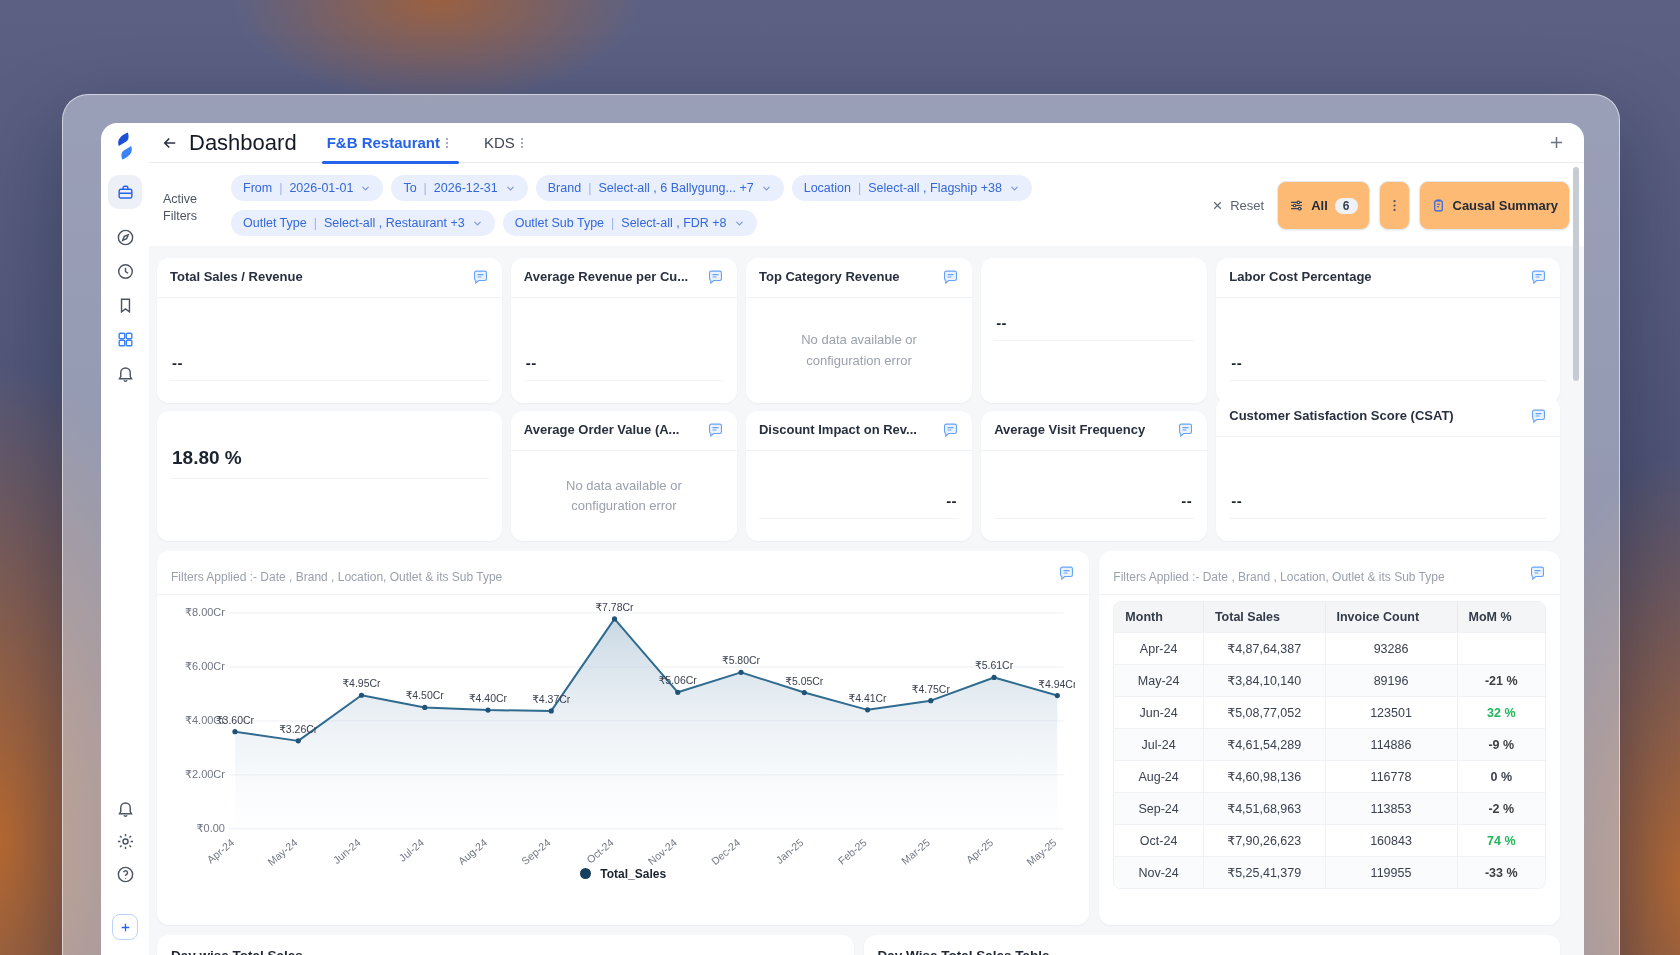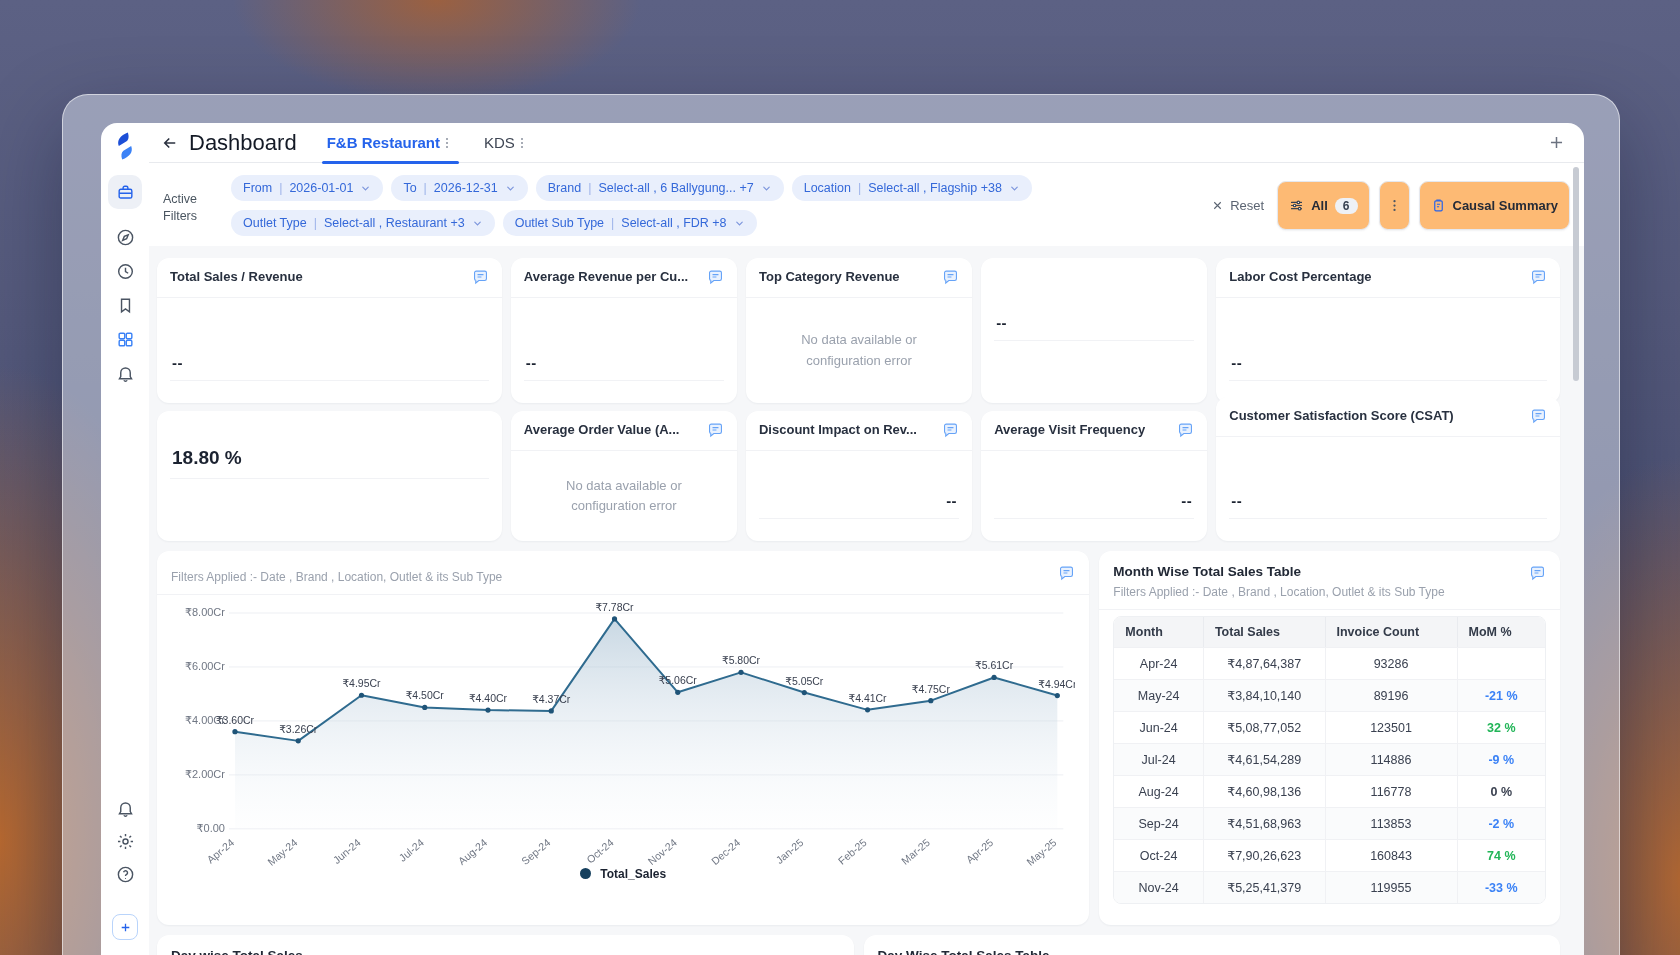--- a/index.html
+++ b/index.html
@@ -83,21 +83,21 @@
   .legend{display:flex;align-items:center;justify-content:center;gap:9px;margin-top:-30px;font-size:12px;font-weight:700;color:#1b2230}
   .legend .dot{width:11px;height:11px;border-radius:50%;background:#16405e}
   
   .stable{width:100%;border-collapse:separate;border-spacing:0;margin-top:6px;font-size:12.5px;color:#3a4150;
     border:1px solid #eef0f3;border-radius:8px;overflow:hidden}
   .stable th{background:#f4f5f7;font-weight:600;text-align:left;padding:8px 11px;color:#333b49;border-right:1px solid #e9ebef;font-size:12.5px}
   .stable th:last-child{border-right:none}
   .stable td{padding:8px 10px;text-align:center;border-top:1px solid #f0f1f4;border-right:1px solid #f0f1f4;background:#fff}
   .stable td:last-child{border-right:none}
   .stable tr:nth-child(even) td{background:#fafbfc}
-  .mom-red{color:#3b82f6;font-weight:600}
+  .mom-red{color:#404040;font-weight:600}
   .mom-green{color:#22b558;font-weight:600}
   .mom-neutral{color:#3a4150;font-weight:600}
   
   .bottom-row{display:grid;grid-template-columns:1fr 1fr;gap:10px;margin-top:10px;height:220px}
   
   .scroll-thumb{position:absolute;right:5px;top:44px;width:6px;height:214px;border-radius:3px;background:#c7cbd3;cursor:grab}
 </style>
 </head>
 <body>
 
@@ -475,21 +475,20 @@
                 <text transform="translate(823.6923076923077,247) rotate(-40)" text-anchor="end" font-size="10.5" fill="#707784">Apr-25</text>
                 <text transform="translate(887,247) rotate(-40)" text-anchor="end" font-size="10.5" fill="#707784">May-25</text>
               </svg>
             <div class="legend">
               <span class="dot" style="background: rgb(22, 64, 94);"></span>
               <span>Total_Sales</span>
             </div>
           </div>
 
           <div class="panel">
-            <div class="panel-title">Month Wise Total Sales Table</div>
             <div class="panel-sub">Filters Applied :- Date , Brand , Location, Outlet &amp; its Sub Type</div>
             <svg class="chat-ic" viewBox="0 0 20 20">
                 <path d="M3 4.5A2 2 0 0 1 5 2.5h10a2 2 0 0 1 2 2v7a2 2 0 0 1-2 2H8l-3.6 3v-3H5a2 2 0 0 1-2-2z" fill="#eaf2fe" stroke="#66a3f7" stroke-width="1.3"></path>
                 <path d="M6.5 6.6h7M6.5 9.4h4.6" stroke="#66a3f7" stroke-width="1.3"></path>
               </svg>
             <div class="panel-div"></div>
             <table class="stable">
               <colgroup>
                   <col style="width:90px">
                   <col style="width:122px">

